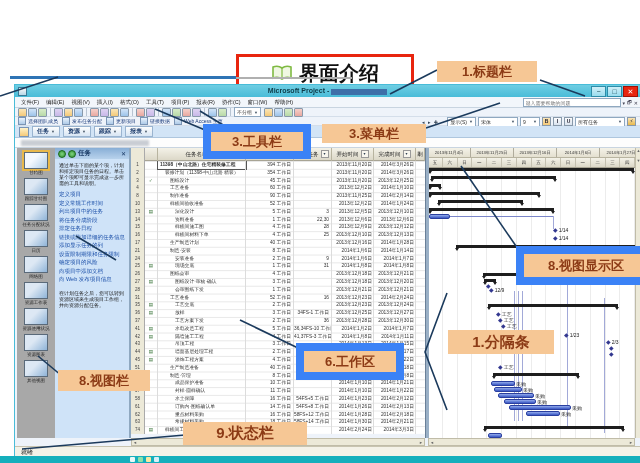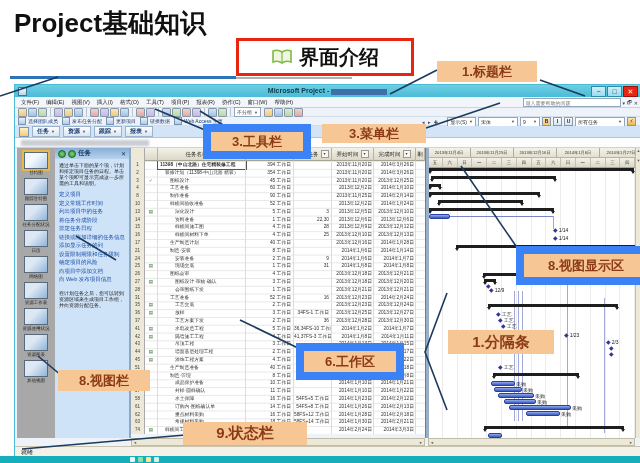--- a/index.html
+++ b/index.html
@@ -4,21 +4,21 @@
 <style>
   html,body{margin:0;padding:0;background:#fff;}
   #slide{position:relative;width:640px;height:463px;background:#fff;overflow:hidden;
          font-family:"Liberation Sans","DejaVu Sans",sans-serif;}
   .abs{position:absolute;}
 
   
   #slide-title{left:14px;top:6px;font-size:26px;font-weight:bold;color:#111;letter-spacing:0;}
   #title-underline-blue{left:10px;top:76px;width:226px;height:3px;background:#2E74B5;}
   #title-underline-gray{left:236px;top:77px;width:116px;height:2px;background:#B0B0B0;}
-  #intro-badge{left:236px;top:38px;width:172px;height:32px;border:3px solid #E8250F;background:#fff;
+  #intro-badge{left:236px;top:54px;width:172px;height:32px;border:3px solid #E8250F;background:#fff;
                display:flex;align-items:center;justify-content:center;gap:6px;}
   #intro-badge .badge-text{font-size:20px;font-weight:bold;color:#111;}
 
   
   .callout{background:#F6C795;color:#8C3B16;font-weight:bold;font-size:13px;
            display:flex;align-items:center;justify-content:center;z-index:40;}
   .callout.red{border:8px solid #3b82f6;}
   #c1{left:437px;top:61px;width:100px;height:21px;}
   #c2{left:322px;top:124px;width:104px;height:19px;}
   #c3{left:203px;top:124px;width:92px;height:19px;}
@@ -161,21 +161,20 @@
 
   #taskbar{left:0;top:456px;width:640px;height:7px;background:#15AFBC;display:flex;align-items:center;gap:3px;
            padding-left:130px;box-sizing:border-box;z-index:30;}
   .tkicon{width:5px;height:5px;border-radius:1px;}
 </style>
 </head>
 <body>
 
 <div id="slide">
 
-  <div id="slide-title" class="abs">Project基础知识</div>
   <div id="intro-badge" class="abs">
     <svg width="22" height="16" viewBox="0 0 22 16">
       <path d="M2 2 Q7 0 11 3 Q15 0 20 2 L20 13 Q15 11 11 14 Q7 11 2 13 Z" fill="#EFF7E2" stroke="#7FBA42" stroke-width="1.6"></path>
       <line x1="11" y1="3" x2="11" y2="14" stroke="#7FBA42" stroke-width="1.2"></line>
     </svg>
     <span class="badge-text">界面介绍</span>
   </div>
   <div id="title-underline-blue" class="abs"></div>
   <div id="title-underline-gray" class="abs"></div>
 

